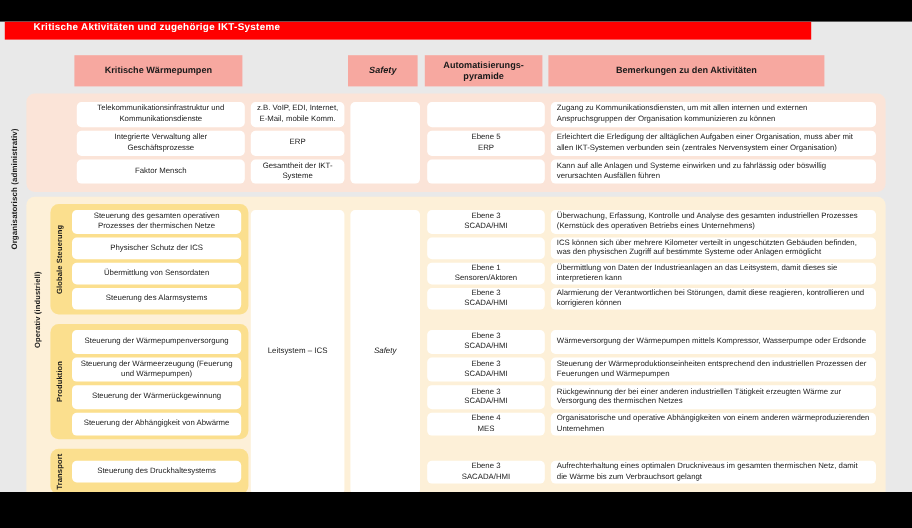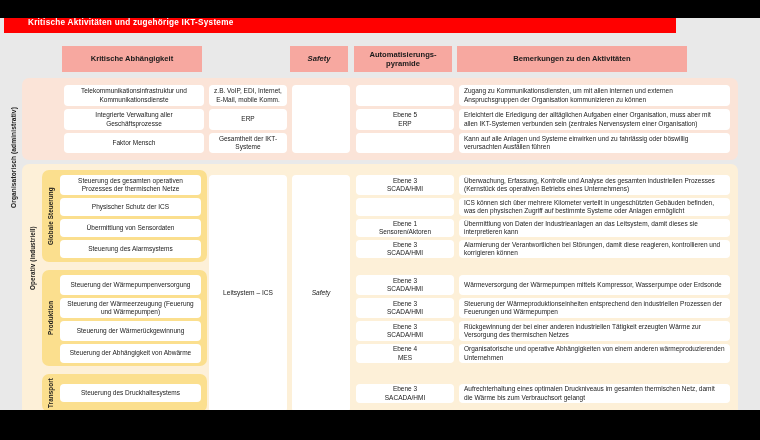--- a/index.html
+++ b/index.html
@@ -83,21 +83,21 @@
 <body>
 
 <div class="slide">
 
   <div class="titlebar">
     <span class="t">Kritische Aktivitäten und zugehörige IKT-Systeme</span>
   </div>
 
   <div class="headrow">
     <div class="hcell" style="left:62px;width:140px;">
-      <span>Kritische Abhängigkeit</span>
+      <span>Kritische Wärmepumpen</span>
     </div>
     <div class="hcell italic" style="left:290px;width:58px;">
       <span>Safety</span>
     </div>
     <div class="hcell" style="left:354px;width:98px;">
       <span class="nl">Automatisierungs-<br>pyramide</span>
     </div>
     <div class="hcell" style="left:457px;width:230px;">
       <span>Bemerkungen zu den Aktivitäten</span>
     </div>

